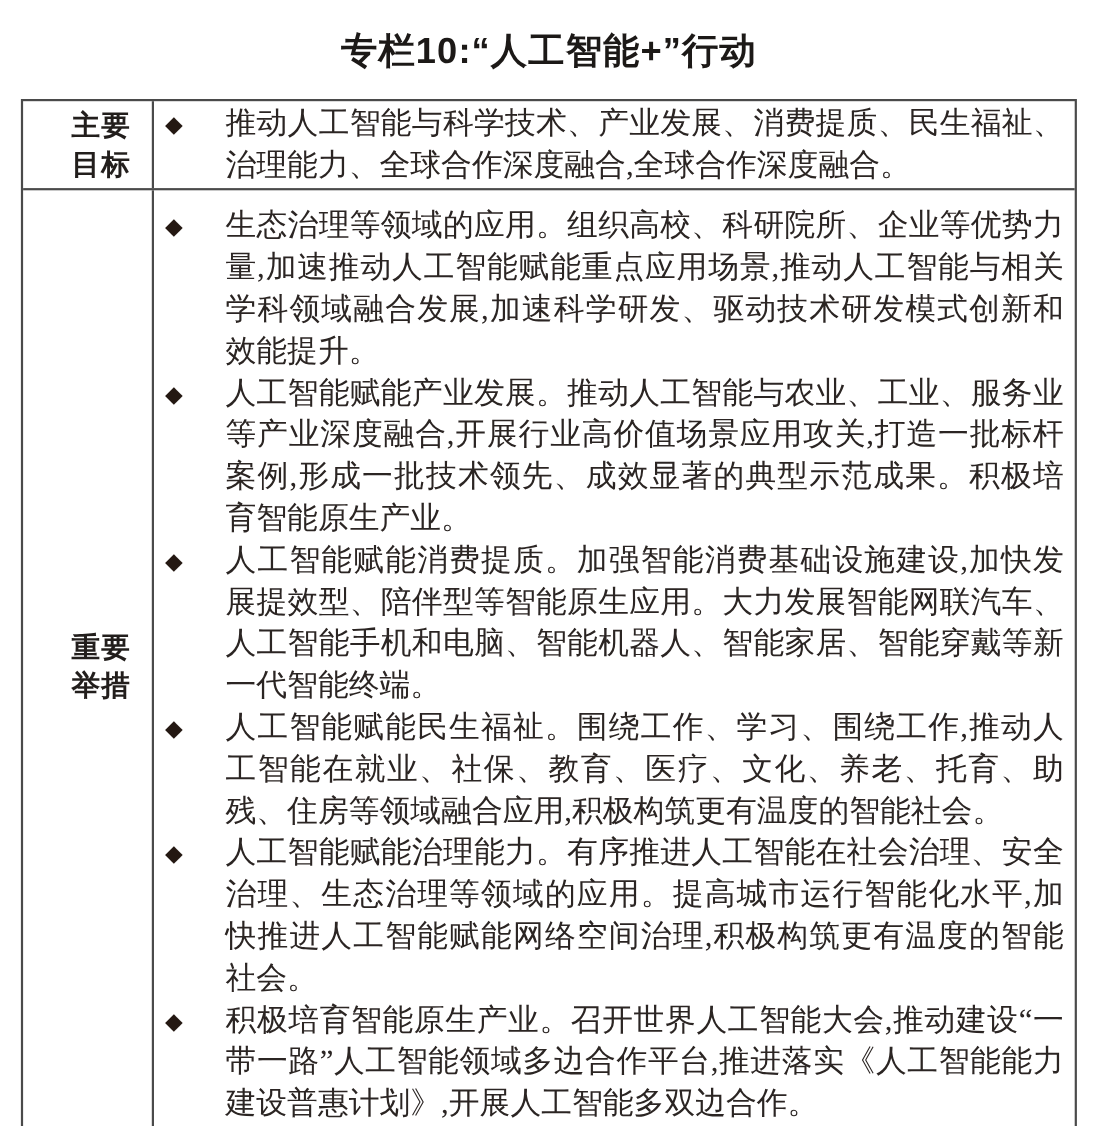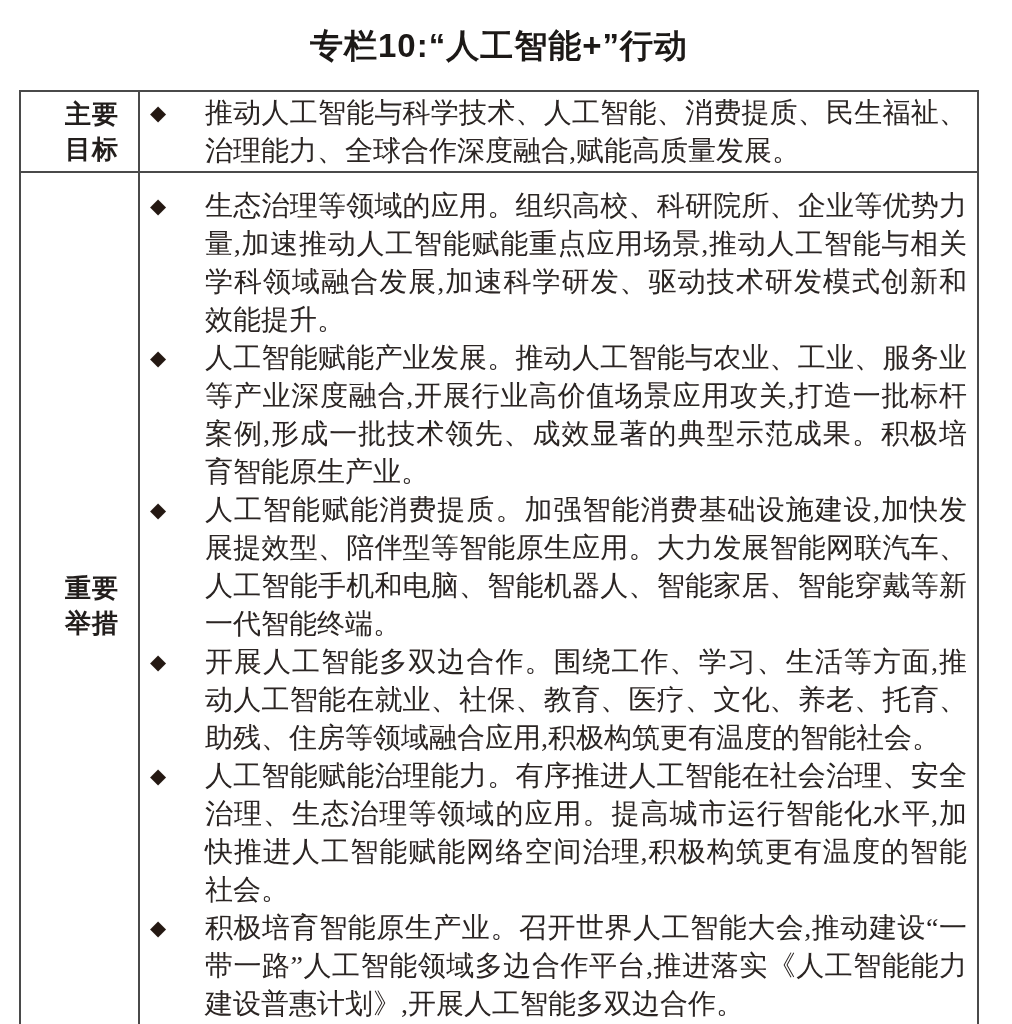--- a/index.html
+++ b/index.html
@@ -81,21 +81,21 @@
 <body>
 
 <div class="page-title">专栏10:“人工智能+”行动</div>
 
 <div class="box-table" id="box-table">
   <div class="box-row">
     <div class="label-cell">主要目标</div>
     <div class="content-cell">
   <div class="bullet-item">
     <span class="diamond">◆</span>
-    <span class="item-text">推动人工智能与科学技术、人工智能、消费提质、民生福祉、治理能力、全球合作深度融合,赋能高质量发展。</span>
+    <span class="item-text">推动人工智能与科学技术、产业发展、消费提质、民生福祉、治理能力、全球合作深度融合,全球合作深度融合。</span>
   </div>
 </div>
   </div>
 
   <div class="box-row">
     <div class="label-cell">重要举措</div>
     <div class="content-cell">
   <div class="bullet-item">
     <span class="diamond">◆</span>
     <span class="item-text">生态治理等领域的应用。组织高校、科研院所、企业等优势力量,加速推动人工智能赋能重点应用场景,推动人工智能与相关学科领域融合发展,加速科学研发、驱动技术研发模式创新和效能提升。</span>
@@ -106,21 +106,21 @@
     <span class="item-text">人工智能赋能产业发展。推动人工智能与农业、工业、服务业等产业深度融合,开展行业高价值场景应用攻关,打造一批标杆案例,形成一批技术领先、成效显著的典型示范成果。积极培育智能原生产业。</span>
   </div>
 
   <div class="bullet-item">
     <span class="diamond">◆</span>
     <span class="item-text">人工智能赋能消费提质。加强智能消费基础设施建设,加快发展提效型、陪伴型等智能原生应用。大力发展智能网联汽车、人工智能手机和电脑、智能机器人、智能家居、智能穿戴等新一代智能终端。</span>
   </div>
 
   <div class="bullet-item">
     <span class="diamond">◆</span>
-    <span class="item-text">开展人工智能多双边合作。围绕工作、学习、生活等方面,推动人工智能在就业、社保、教育、医疗、文化、养老、托育、助残、住房等领域融合应用,积极构筑更有温度的智能社会。</span>
+    <span class="item-text">人工智能赋能民生福祉。围绕工作、学习、围绕工作,推动人工智能在就业、社保、教育、医疗、文化、养老、托育、助残、住房等领域融合应用,积极构筑更有温度的智能社会。</span>
   </div>
 
   <div class="bullet-item">
     <span class="diamond">◆</span>
     <span class="item-text">人工智能赋能治理能力。有序推进人工智能在社会治理、安全治理、生态治理等领域的应用。提高城市运行智能化水平,加快推进人工智能赋能网络空间治理,积极构筑更有温度的智能社会。</span>
   </div>
 
   <div class="bullet-item">
     <span class="diamond">◆</span>
     <span class="item-text">积极培育智能原生产业。召开世界人工智能大会,推动建设“一带一路”人工智能领域多边合作平台,推进落实《人工智能能力建设普惠计划》,开展人工智能多双边合作。</span>

